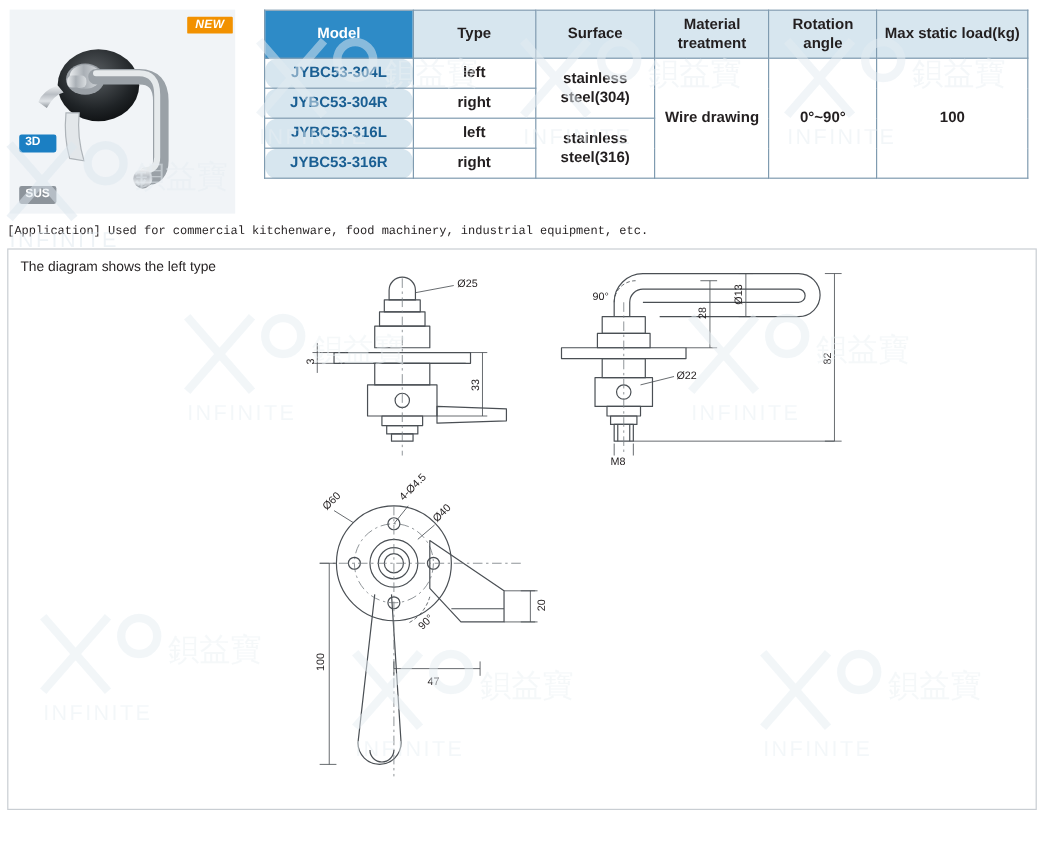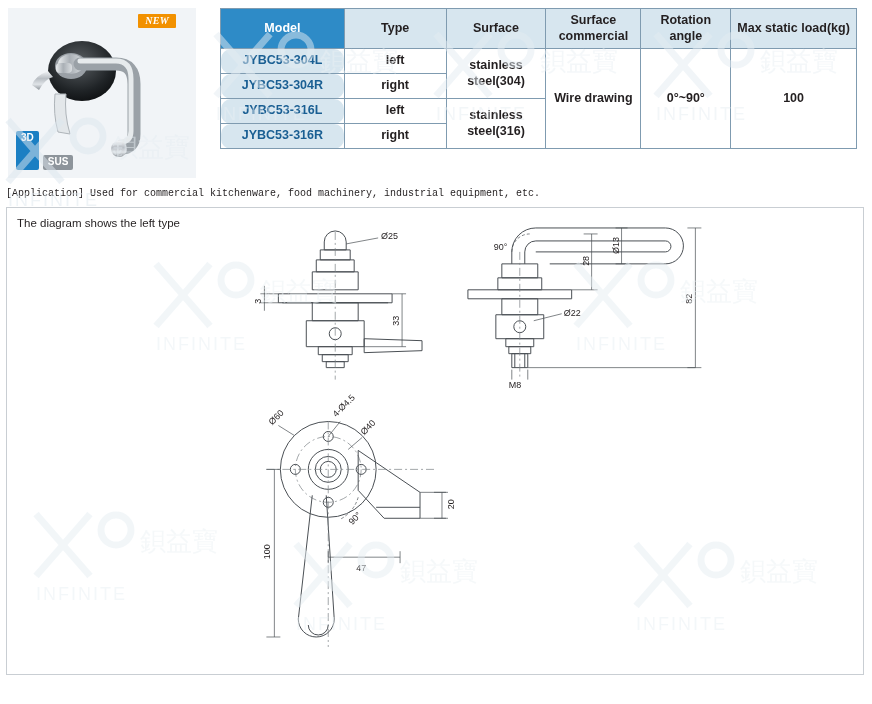--- a/index.html
+++ b/index.html
@@ -26,37 +26,37 @@
     position: relative;
     width: 188px;
     height: 170px;
     background: #f1f4f7;
     flex: 0 0 auto;
     overflow: hidden;
   }
   .new-badge {
     position: absolute;
     top: 6px;
-    right: 20px;
+    right: 2px;
     background: #f29100;
     color: #fff;
     font-size: 10px;
     font-weight: bold;
     font-style: italic;
     padding: 1px 7px 2px 7px;
     letter-spacing: 0.3px;
     border-radius: 1px;
-    font-family: Liberation Serif, serif;
   }
   .tag-row {
     position: absolute;
     left: 8px;
     bottom: 8px;
     display: flex;
     gap: 4px;
+    flex-direction: column;
   }
   .tag {
     font-size: 10px;
     font-weight: bold;
     color: #fff;
     padding: 2px 5px 3px 5px;
     border-radius: 2px;
     line-height: 1;
   }
   .tag.blue { background: #1b7fc3; }
@@ -201,21 +201,21 @@
           <col class="c-material">
         <col class="c-surface">
           <col class="c-rot">
           <col class="c-load">
       </colgroup>
       <thead>
         <tr>
           <th class="model-head">Model</th>
           <th>Type</th>
           <th>Surface</th>
-          <th>Surface commercial</th>
+          <th>Material treatment</th>
           <th>Rotation angle</th>
           <th>Max static load(kg)</th>
         </tr>
       </thead>
       <tbody>
         <tr>
           <td class="model-cell">JYBC53-304L</td>
           <td>left</td>
           <td rowspan="2">stainless steel(304)</td>
           <td rowspan="4">Wire drawing</td>

